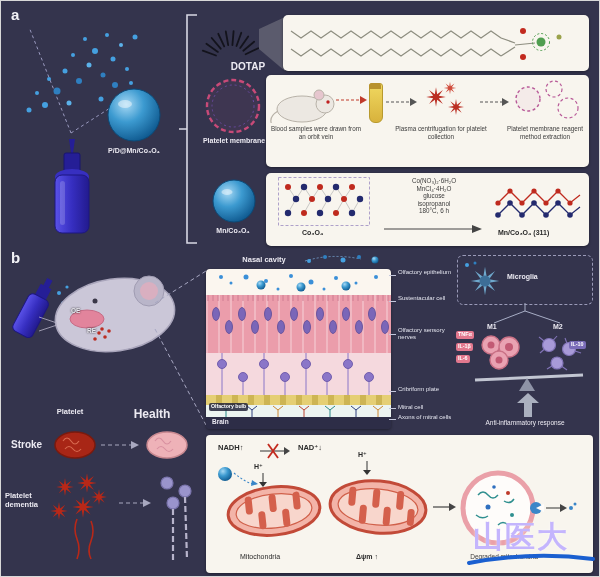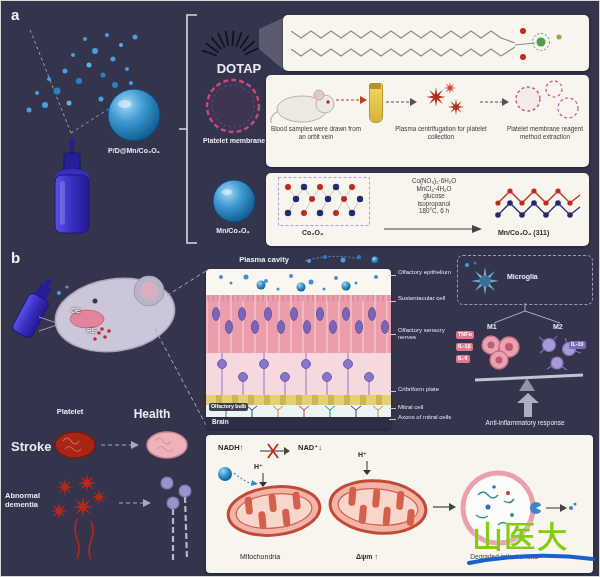--- a/index.html
+++ b/index.html
@@ -7,21 +7,21 @@
        font-family:"Liberation Sans","DejaVu Sans",sans-serif;border:1px solid #d8d8d8;box-sizing:border-box;}
   .abs{position:absolute;}
   .wbox{position:absolute;background:#f8f5ee;border-radius:5px;box-shadow:0 1px 3px rgba(0,0,0,.4);}
   .wlab{position:absolute;color:#eceaf2;font-weight:700;text-align:center;}
   .cap{position:absolute;color:#3b3b3b;font-size:6.3px;line-height:1.2;text-align:center;}
   .panlab{position:absolute;color:#f2f2f6;font-size:15px;font-weight:700;}
   .chip{position:absolute;color:#fff;border-radius:2px;padding:1px 2px;font-size:5.4px;font-weight:700;line-height:1.1;}
   .leader{position:absolute;width:7px;height:0;border-top:1px solid #c4c7dc;}
   .rlab{position:absolute;color:#e4e5ef;font-size:6px;line-height:1.15;}
   .dkt{color:#2a2a2a;position:absolute;}
-  .wm{position:absolute;color:#84cc16;font-weight:700;font-size:30px;letter-spacing:2px;
+  .wm{position:absolute;color:#c4b5fd;font-weight:700;font-size:30px;letter-spacing:2px;
       text-shadow:0 0 3px rgba(255,255,255,.55);z-index:50;}
   svg{display:block;}
 </style>
 </head>
 <body>
 
 <div class="fig">
 
   <svg width="0" height="0">
     <defs>
@@ -96,21 +96,21 @@
       <line x1="19.7" y1="31.7" x2="10.7" y2="21"></line>
         <line x1="23.2" y1="29.4" x2="17.3" y2="16.8"></line>
       <line x1="27.2" y1="28.2" x2="24.8" y2="14.5"></line>
         <line x1="31.4" y1="28.1" x2="32.6" y2="14.2"></line>
       <line x1="35.5" y1="29" x2="40.3" y2="15.8"></line>
         <line x1="39.2" y1="30.9" x2="47.2" y2="19.4"></line>
       <line x1="42.3" y1="33.7" x2="53.1" y2="24.7"></line>
         <line x1="44.6" y1="37.2" x2="57.2" y2="31.3"></line>
     </g>
   </svg>
-  <div class="wlab" style="left:213px;top:60px;width:50px;font-size:13px;">DOTAP</div>
+  <div class="wlab" style="left:222px;top:60px;width:50px;font-size:10px;">DOTAP</div>
   <svg class="abs" style="left:258px;top:14px;" width="26" height="58">
     <polygon points="0,14 26,2 26,56 0,34" fill="rgba(232,230,222,.22)"></polygon>
   </svg>
 
   <div class="wbox" style="left:282px;top:14px;width:306px;height:56px;">
     <svg width="306" height="56">
       <polyline fill="none" stroke="#8e8e80" stroke-width="1.2" points="8,16 18,23 28,16 38,23 48,16 58,23 68,16 78,23 88,16 98,23 108,16 118,23 128,16 138,23 148,16 158,23 168,16 178,23 188,16 198,23 208,16 218,23"></polyline>
       <polyline fill="none" stroke="#8e8e80" stroke-width="1.2" points="8,34 18,41 28,34 38,41 48,34 58,41 68,34 78,41 88,34 98,41 108,34 118,41 128,34 138,41 148,34 158,41 168,34 178,41 188,34 198,41 208,34 218,41"></polyline>
       <line x1="218" y1="23" x2="232" y2="28" stroke="#8e8e80" stroke-width="1.2"></line>
       <line x1="218" y1="41" x2="232" y2="32" stroke="#8e8e80" stroke-width="1.2"></line>
@@ -280,21 +280,21 @@
     </g>
   </svg>
   <div class="wlab" style="left:70px;top:306px;font-size:6.5px;text-shadow:0 0 2px #000;">OE</div>
   <div class="wlab" style="left:86px;top:326px;font-size:6.5px;text-shadow:0 0 2px #000;">RE</div>
 
   <svg class="abs" style="left:148px;top:258px;" width="60" height="172">
     <line x1="6" y1="44" x2="57" y2="12" stroke="#a7a7c2" stroke-width="1" stroke-dasharray="4 3"></line>
     <line x1="6" y1="70" x2="57" y2="166" stroke="#a7a7c2" stroke-width="1" stroke-dasharray="4 3"></line>
   </svg>
 
-  <div class="wlab" style="left:228px;top:254px;width:70px;font-size:7.5px;">Plasma cavity</div>
+  <div class="wlab" style="left:228px;top:254px;width:70px;font-size:7.5px;">Nasal cavity</div>
   <svg class="abs" style="left:300px;top:250px;" width="90" height="16">
     <path d="M4,10 Q30,2 60,8" fill="none" stroke="#7aa8d8" stroke-width="0.8" stroke-dasharray="2 2"></path>
     <circle cx="8" cy="10" r="2" fill="#45a0e0"></circle>
       <circle cx="24" cy="6" r="2" fill="#2f7fc0"></circle>
     <circle cx="42" cy="9" r="2.5" fill="#45a0e0"></circle>
       <circle cx="58" cy="6" r="2" fill="#2f7fc0"></circle>
     <circle cx="74" cy="9" r="3.5" fill="url(#sphGrad)"></circle>
   </svg>
 
   <div class="abs" style="left:205px;top:268px;width:185px;height:160px;border-radius:4px;overflow:hidden;box-shadow:0 1px 3px rgba(0,0,0,.4);">
@@ -502,36 +502,36 @@
     <line x1="6" y1="11" x2="114" y2="6" stroke="#c2c6d2" stroke-width="3"></line>
     <polygon points="58,9 50,22 66,22" fill="#8e93a6"></polygon>
   </svg>
   <svg class="abs" style="left:516px;top:392px;" width="22" height="24">
     <polygon points="11,0 22,10 15,10 15,24 7,24 7,10 0,10" fill="#aab0bf"></polygon>
   </svg>
   <div class="wlab" style="left:456px;top:418px;width:136px;font-size:6.5px;font-weight:400;">Anti-inflammatory response</div>
 
   <div class="wlab" style="left:44px;top:406px;width:50px;font-size:7.5px;">Platelet</div>
   <div class="wlab" style="left:128px;top:406px;width:46px;font-size:12px;">Health</div>
-  <div class="wlab" style="left:10px;top:438px;width:40px;font-size:13px;text-align:right;">Stroke</div>
+  <div class="wlab" style="left:10px;top:438px;width:40px;font-size:10px;text-align:left;">Stroke</div>
   <svg class="abs" style="left:46px;top:420px;" width="160" height="48">
     <g transform="translate(28,24)">
       <ellipse rx="20" ry="13" fill="#a82616" stroke="#7a1a0e" stroke-width="1.5"></ellipse>
       <path d="M-12,-4 q4,-6 8,0 q4,6 8,0" fill="none" stroke="#d86a50" stroke-width="1.2"></path>
       <path d="M-10,4 q4,-5 8,0 q4,5 8,0" fill="none" stroke="#d86a50" stroke-width="1.2"></path>
     </g>
     <line x1="54" y1="24" x2="84" y2="24" stroke="#a8a8c0" stroke-width="1.1" stroke-dasharray="4 3"></line>
     <polygon points="84,20 92,24 84,28" fill="#a8a8c0"></polygon>
     <g transform="translate(120,24)">
       <ellipse rx="20" ry="13" fill="#eeb2b8" stroke="#c88890" stroke-width="1.5"></ellipse>
       <path d="M-12,-4 q4,-6 8,0 q4,6 8,0" fill="none" stroke="#d890a0" stroke-width="1.2"></path>
       <path d="M-10,4 q4,-5 8,0 q4,5 8,0" fill="none" stroke="#d890a0" stroke-width="1.2"></path>
     </g>
   </svg>
-  <div class="wlab" style="left:4px;top:490px;width:52px;font-size:7.5px;text-align:left;">Abnormal dementia</div>
+  <div class="wlab" style="left:4px;top:490px;width:52px;font-size:7.5px;text-align:left;">Platelet dementia</div>
   <svg class="abs" style="left:40px;top:468px;" width="165" height="106">
     <g transform="translate(38,34)" fill="#b82818">
       <use href="#star8" x="-10" y="-10" width="20" height="20" transform="translate(-14,-16)"></use>
       <use href="#star8" x="-11" y="-11" width="22" height="22" transform="translate(8,-20)"></use>
       <use href="#star8" x="-10" y="-10" width="20" height="20" transform="translate(-20,8)"></use>
       <use href="#star8" x="-12" y="-12" width="24" height="24" transform="translate(4,4)"></use>
       <use href="#star8" x="-9" y="-9" width="18" height="18" transform="translate(20,-6)"></use>
       <path d="M-2,16 q-4,10 0,20 q4,10 0,20" fill="none" stroke="#b82818" stroke-width="1.6"></path>
       <path d="M12,18 q4,10 0,20 q-4,10 0,18" fill="none" stroke="#b82818" stroke-width="1.6"></path>
     </g>

